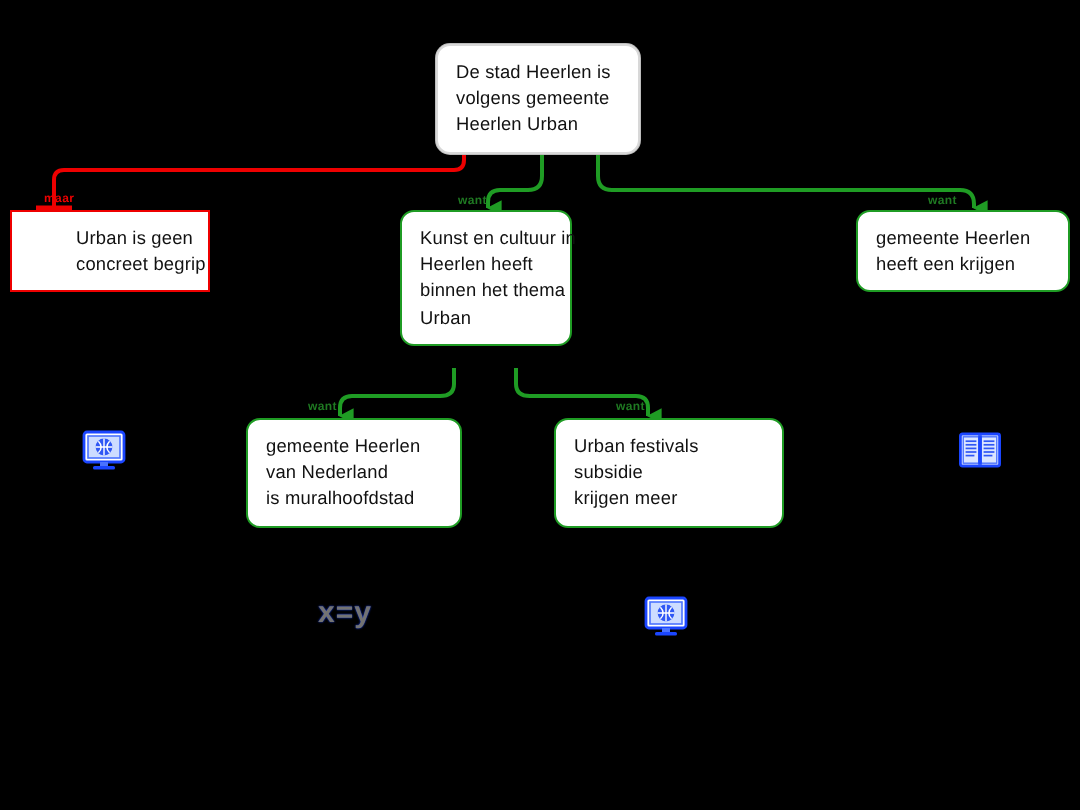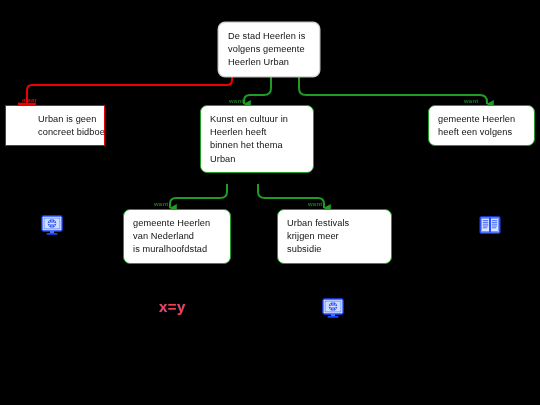--- a/index.html
+++ b/index.html
@@ -25,21 +25,21 @@
     position:absolute;font-size:6px;font-weight:bold;letter-spacing:.2px;
     line-height:7px;white-space:nowrap;
   }
   .elabel.green{color:#1f7a22;}
   .elabel.red{color:#ee0000;}
 
   .icon{position:absolute;width:22px;height:22px;}
   .icon svg{display:block;width:22px;height:22px;}
 
   .eqlabel{
-    position:absolute;color:#ef4444;font-weight:bold;font-size:15px;
+    position:absolute;color:#737373;font-weight:bold;font-size:15px;
     letter-spacing:.5px;line-height:15px;white-space:nowrap;
     text-shadow:0 0 1px #1b46ff;
   }
 </style>
 </head>
 <body style="background: rgb(0, 0, 0);">
 
 <div id="canvas">
 
   <svg class="wires" viewBox="0 0 540 405">
@@ -75,45 +75,45 @@
   </svg>
 
   <div class="node root" style="left:218px;top:22px;width:102px;">
     <span class="ln">De stad Heerlen is</span>
     <span class="ln">volgens gemeente</span>
     <span class="ln">Heerlen Urban</span>
   </div>
 
   <div class="node con" style="left:5px;top:105px;width:100px;padding-left:32px;">
     <span class="ln">Urban is geen</span>
-    <span class="ln">concreet bidboek</span>
+    <span class="ln">concreet begrip</span>
   </div>
 
-  <div class="node pro" style="left:200px;top:105px;width:114px;">
+  <div class="node pro" style="left:200px;top:105px;width:86px;">
     <span class="ln">Kunst en cultuur in</span>
     <span class="ln">Heerlen heeft</span>
     <span class="ln">binnen het thema</span>
     <span class="ln">Urban</span>
   </div>
 
   <div class="node pro" style="left:428px;top:105px;width:107px;">
     <span class="ln">gemeente Heerlen</span>
-    <span class="ln">heeft een volgens</span>
+    <span class="ln">heeft een krijgen</span>
   </div>
 
   <div class="node pro" style="left:123px;top:209px;width:108px;">
     <span class="ln">gemeente Heerlen</span>
     <span class="ln">van Nederland</span>
     <span class="ln">is muralhoofdstad</span>
   </div>
 
   <div class="node pro" style="left:277px;top:209px;width:115px;">
     <span class="ln">Urban festivals</span>
+    <span class="ln">subsidie</span>
     <span class="ln">krijgen meer</span>
-    <span class="ln">subsidie</span>
   </div>
 
   <div class="elabel red" style="left:22px;top:97px;">maar</div>
   <div class="elabel green" style="left:229px;top:98px;">want</div>
   <div class="elabel green" style="left:464px;top:98px;">want</div>
   <div class="elabel green" style="left:154px;top:201px;">want</div>
   <div class="elabel green" style="left:308px;top:201px;">want</div>
 
   <div class="icon" style="left:41px;top:214px;">
     <svg viewBox="0 0 22 22">

